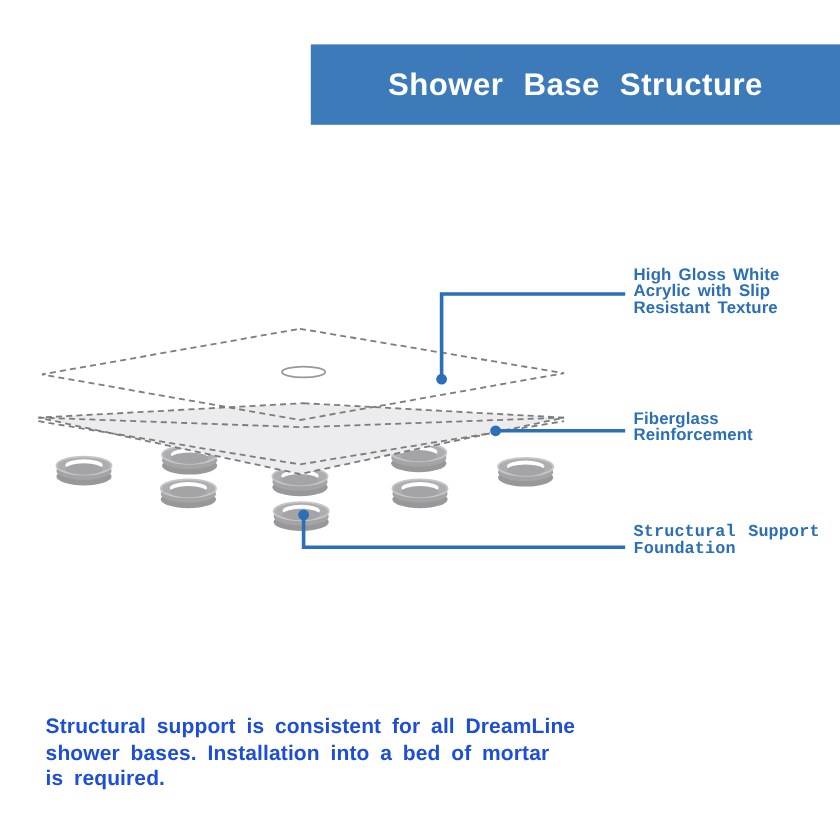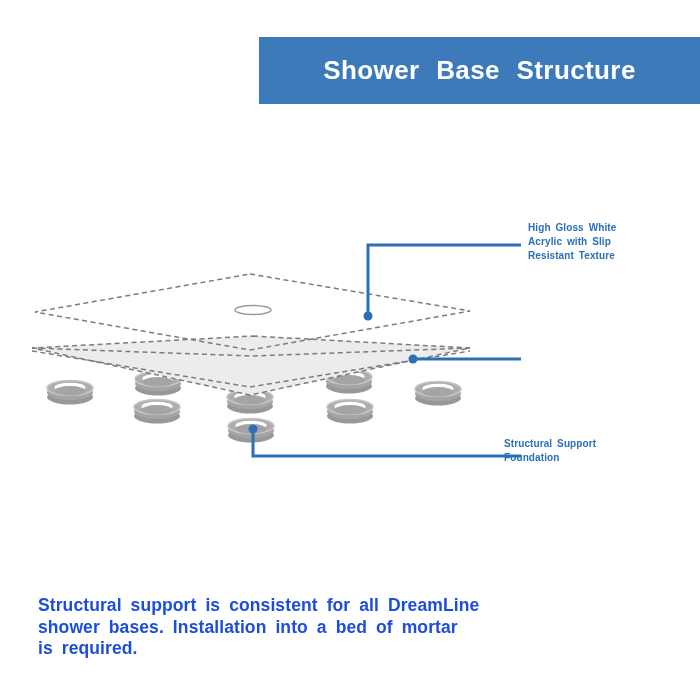--- a/index.html
+++ b/index.html
@@ -12,26 +12,26 @@
   }
   .banner .title {
     margin: 0; color: #ffffff; font-size: 26px; font-weight: bold;
     letter-spacing: 0.4px; word-spacing: 9px;
   }
 
   svg.diagram { position: absolute; left: 0; top: 0; }
 
   .callout-label {
     position: absolute; color: #2b6fb7; font-weight: bold;
-    font-size: 10px; line-height: 14px; white-space: pre-line;
+    font-size: 14px; line-height: 14px; white-space: pre-line;
     letter-spacing: 0.1px; word-spacing: 2px;
   }
   .label-acrylic    { left: 528px; top: 221px; }
   .label-fiberglass { left: 528px; top: 341px; }
-  .label-support    { left: 504px; top: 437px; }
+  .label-support    { left: 528px; top: 437px; font-family: Liberation Mono, monospace; }
 
   .footer-note {
     position: absolute; left: 38px; top: 595px; width: 540px;
     color: #1d4ed8; font-weight: bold; font-size: 17.5px; line-height: 21.5px;
     white-space: pre-line; word-spacing: 4px; letter-spacing: 0.1px;
   }
 </style>
 </head>
 <body>
 
@@ -120,19 +120,21 @@
     <g fill="#2b6fb7">
       <circle cx="368" cy="316" r="4.5"></circle>
       <circle cx="413" cy="359" r="4.5"></circle>
       <circle cx="253" cy="429" r="4.5"></circle>
     </g>
   </svg>
 
   <div class="callout-label label-acrylic">High Gloss White
 Acrylic with Slip
 Resistant Texture</div>
+  <div class="callout-label label-fiberglass">Fiberglass
+Reinforcement</div>
   <div class="callout-label label-support">Structural Support
 Foundation</div>
 
   <div class="footer-note">Structural support is consistent for all DreamLine
 shower bases. Installation into a bed of mortar
 is required.</div>
 </div>
 
 </body></html>

